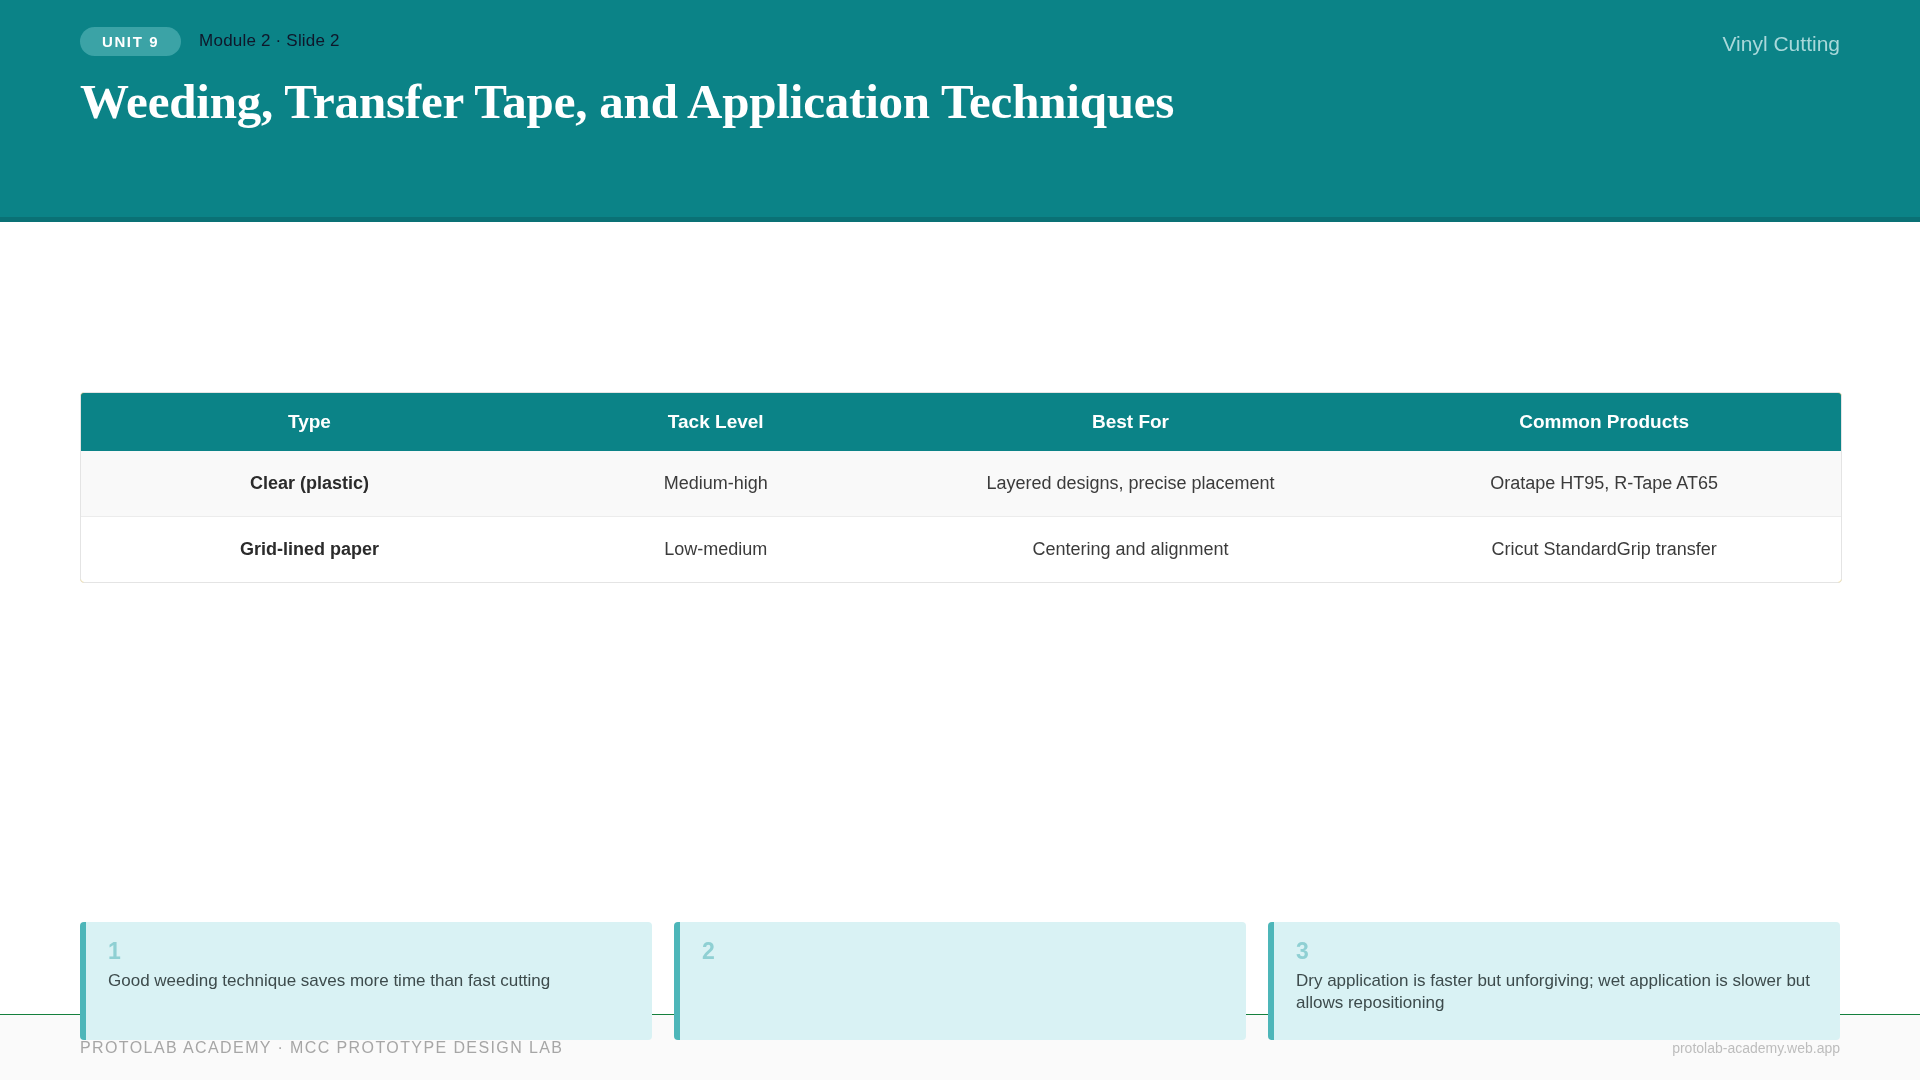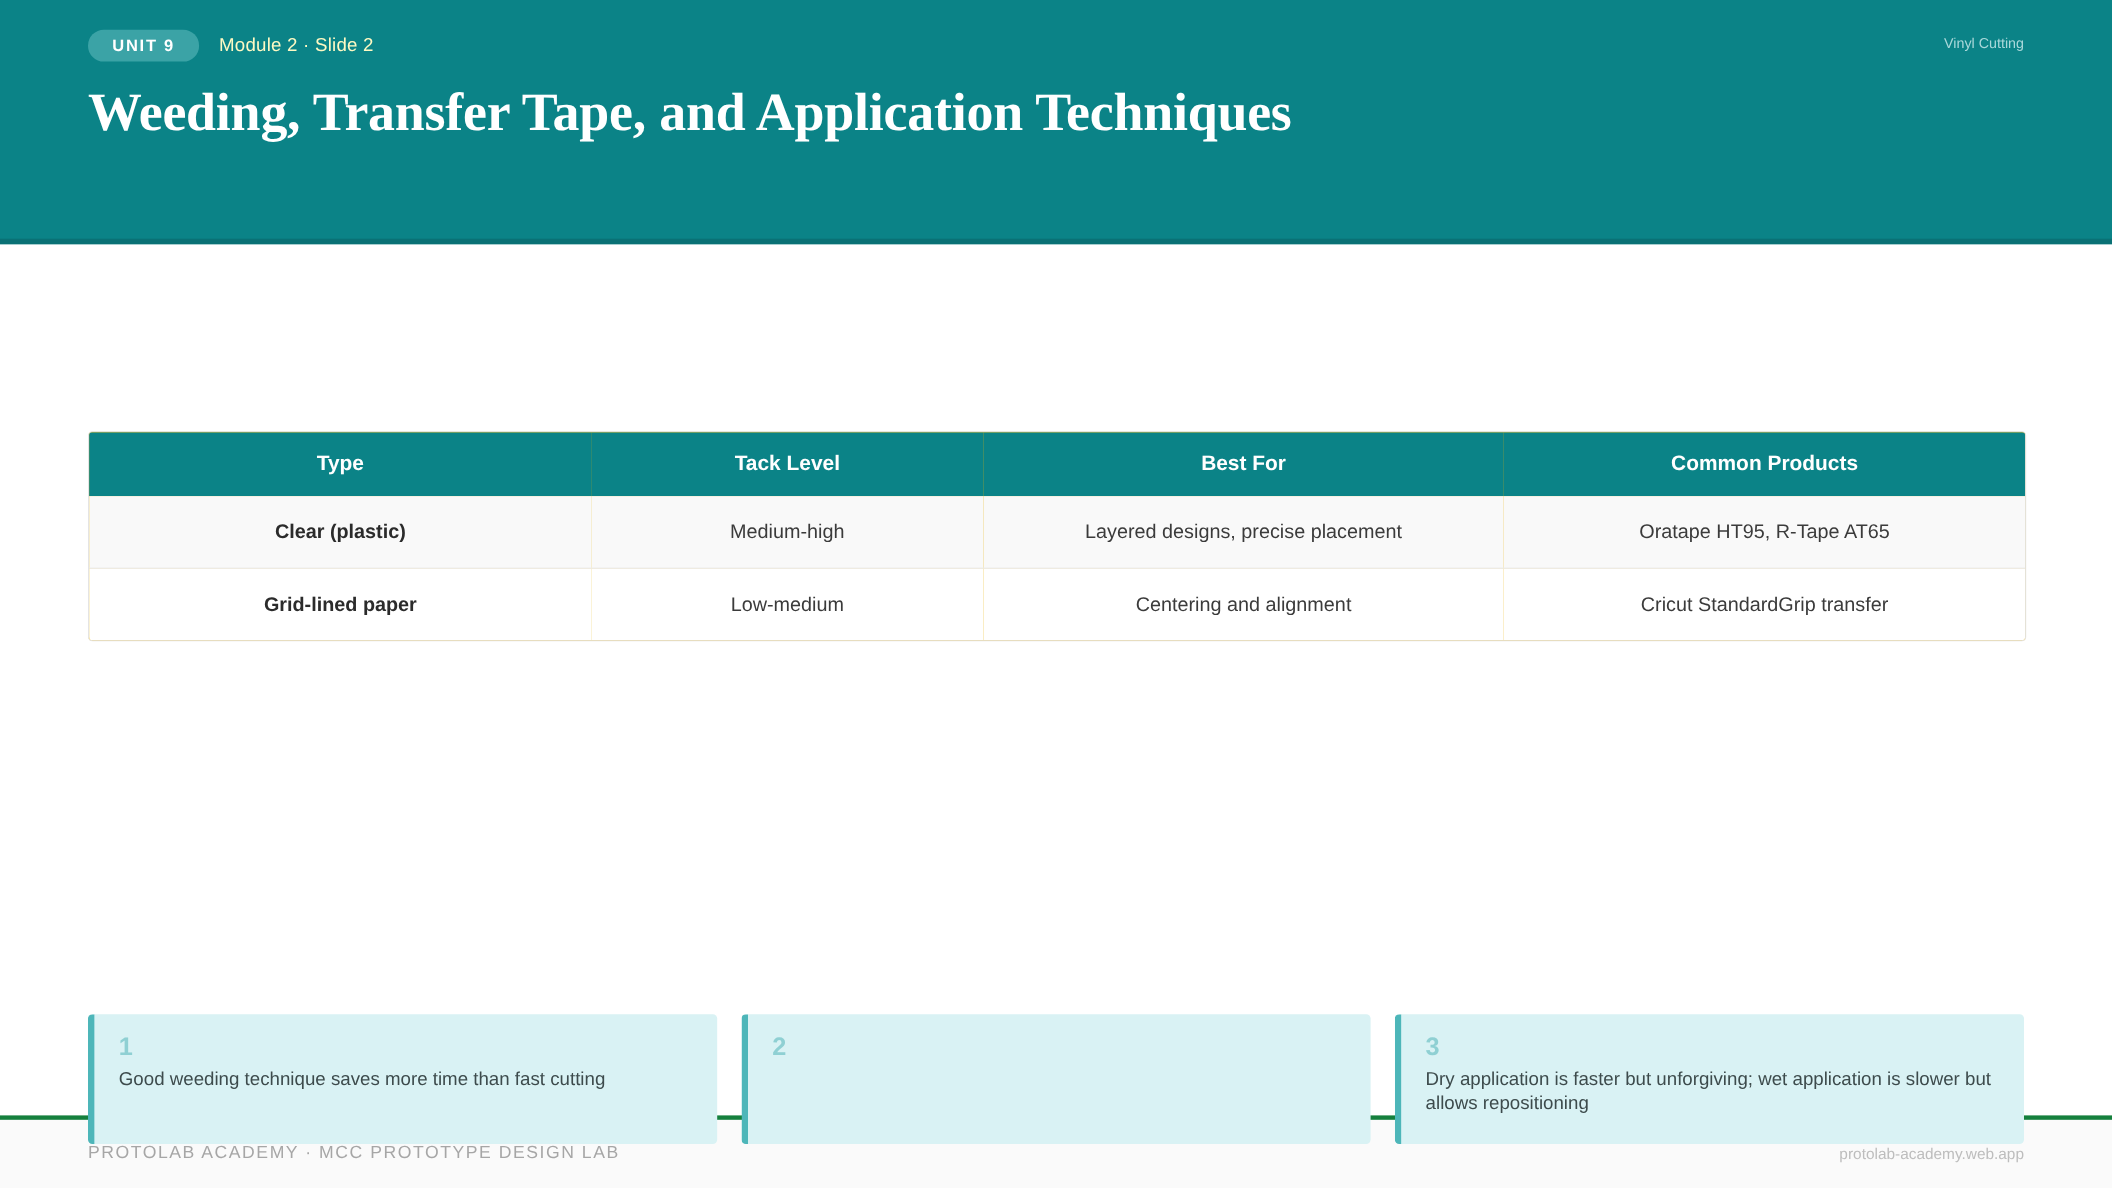--- a/index.html
+++ b/index.html
@@ -40,31 +40,31 @@
     color: #ffffff;
     font-size: 15px;
     font-weight: bold;
     letter-spacing: 1.6px;
     border-radius: 20px;
     padding: 7px 22px;
     line-height: 1;
     display: inline-block;
   }
   .crumb {
-    color: #fef9c3;
+    color: #0f172a;
     font-size: 17px;
     margin-left: 18px;
     letter-spacing: 0.2px;
   }
   .header-right {
     position: absolute;
     right: 80px;
     top: 32px;
     color: #a9d8da;
-    font-size: 13px;
+    font-size: 21px;
   }
   .slide-title {
     margin: 18px 0 0 0;
     color: #ffffff;
     font-family: "Liberation Serif", serif;
     font-weight: bold;
     font-size: 49px;
     line-height: 1.16;
     letter-spacing: -0.2px;
     max-width: 1200px;
@@ -144,21 +144,21 @@
   }
   .card-text {
     color: #3d4b4c;
     font-size: 17px;
     line-height: 1.33;
   }
 
   
   .footer {
     height: 66px;
-    border-top: 4px solid #15803d;
+    border-top: 1px solid #15803d;
     background: #fafafa;
     display: flex;
     align-items: center;
     justify-content: space-between;
     padding: 0 80px;
     box-sizing: border-box;
   }
   .footer-left {
     color: #a6a6a6;
     font-size: 16px;

